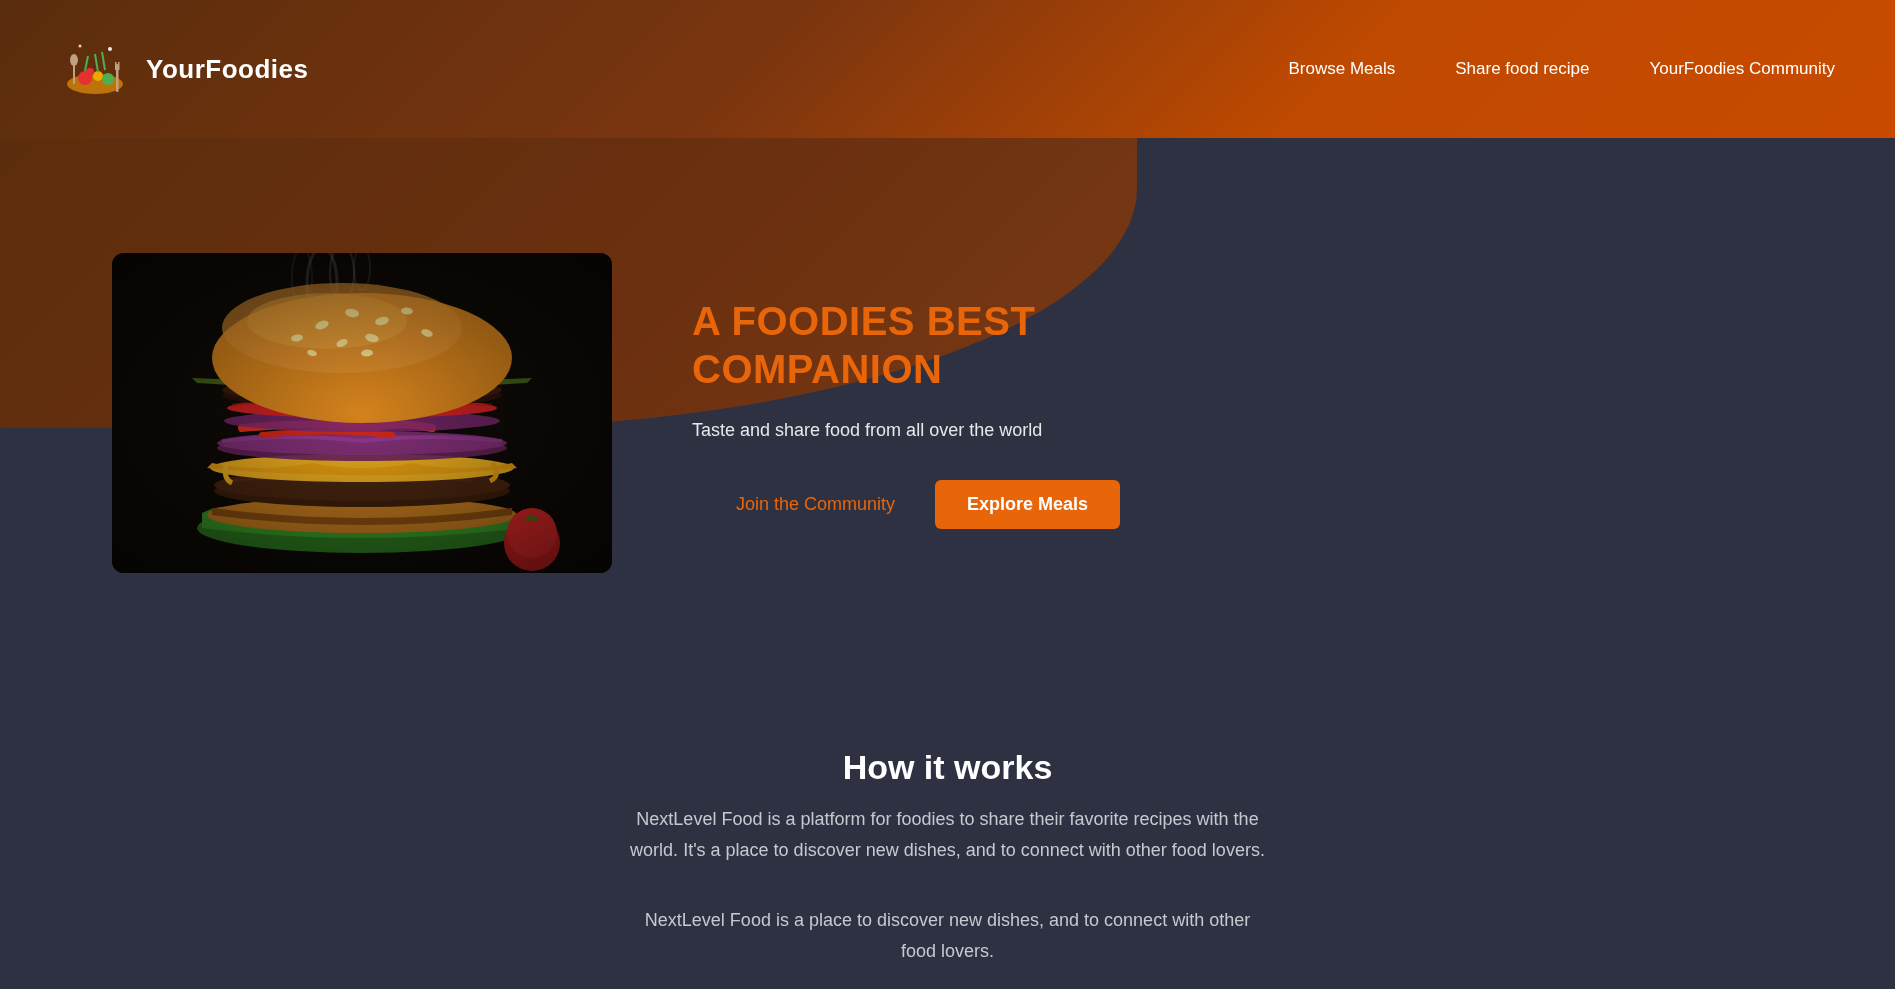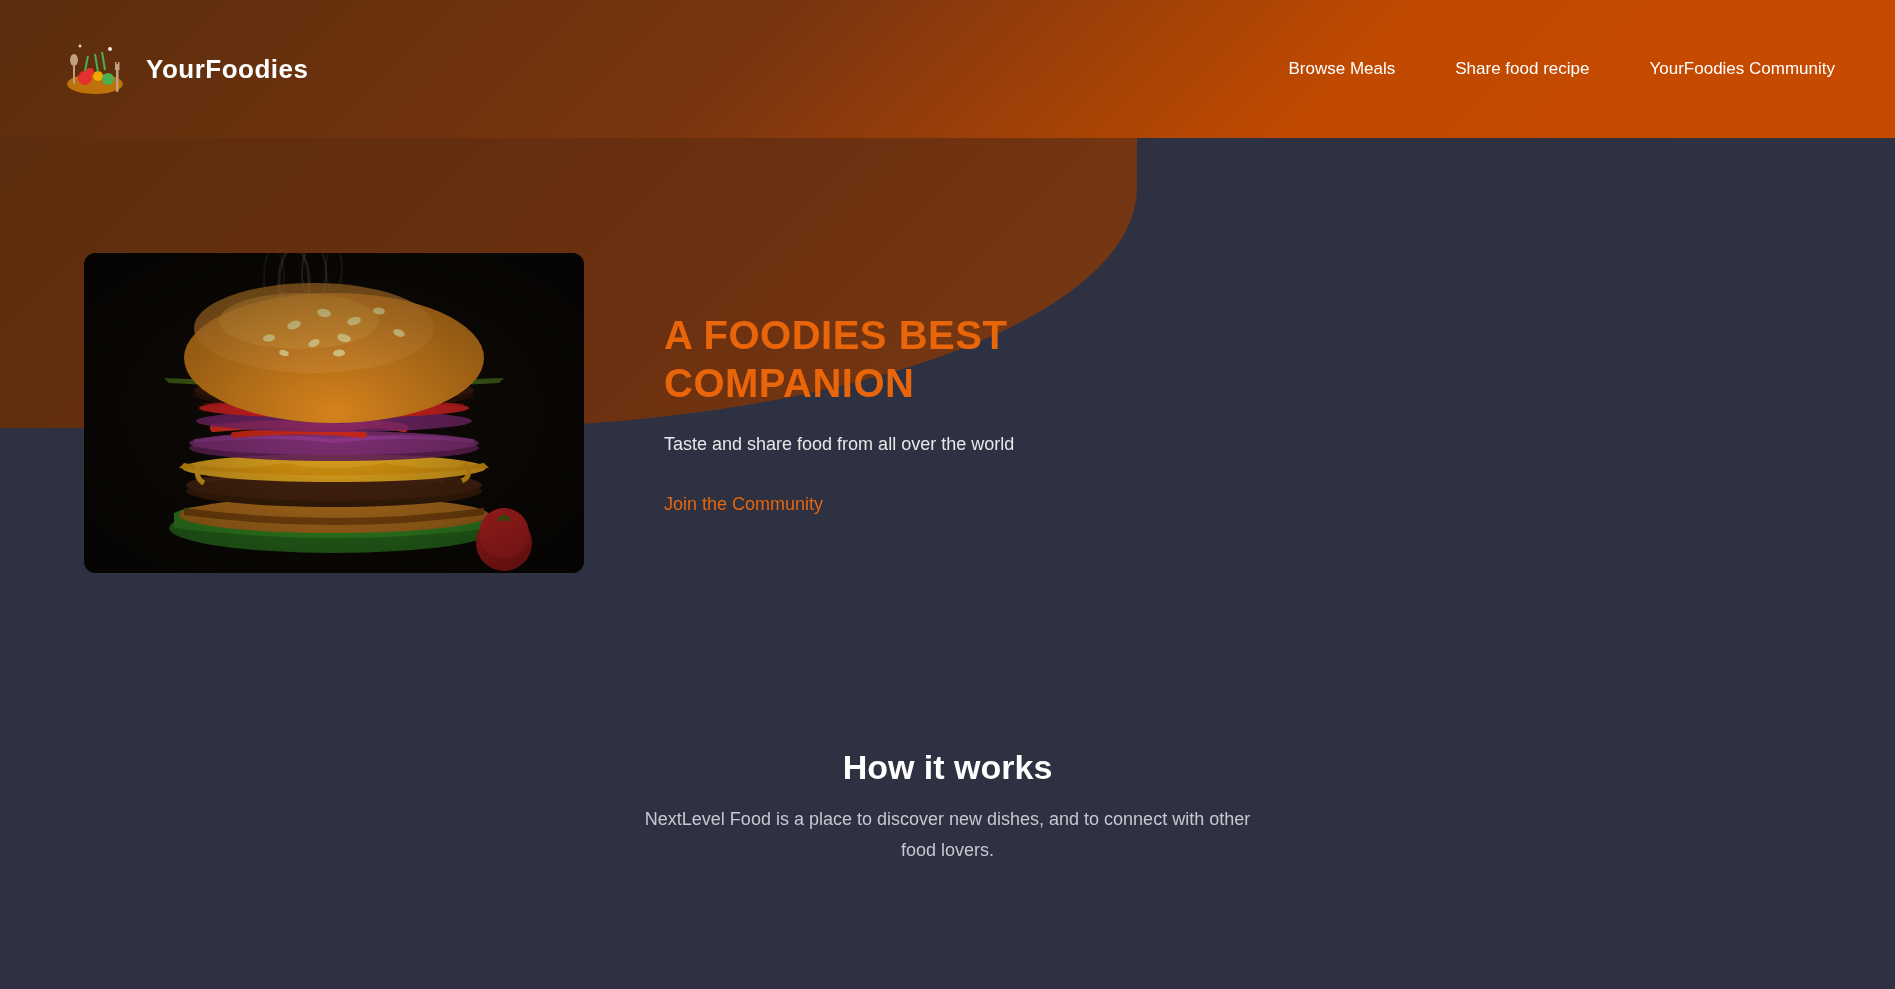--- a/index.html
+++ b/index.html
@@ -64,21 +64,21 @@
     }
 
     
     .hero-section {
       position: relative;
       width: 100%;
       min-height: 550px;
       background: #2d3142;
       display: flex;
       align-items: center;
-      padding: 60px 84px;
+      padding: 60px 112px;
       gap: 80px;
       overflow: hidden;
     }
 
     
     .hero-bg-curve {
       position: absolute;
       top: -110px;
       left: 0;
       width: 60%;
@@ -125,20 +125,21 @@
       color: #e8e8e8;
       margin-bottom: 36px;
       font-weight: 400;
       line-height: 1.5;
     }
 
     .hero-actions {
       display: flex;
       align-items: center;
       gap: 40px;
+      margin-left: 44px;
     }
 
     .join-link {
       color: #e8650a;
       font-size: 18px;
       font-weight: 500;
       cursor: pointer;
       text-decoration: none;
     }
 
@@ -310,20 +311,22 @@
   </div>
 
   <div class="hero-content">
     <h1 class="hero-title">
       <span>A FOODIES BEST</span><br>
       <span>COMPANION</span>
     </h1>
     <p class="hero-subtitle">Taste and share food from all over the world</p>
     <div class="hero-actions">
       <a class="join-link">Join the Community</a>
+      <button class="explore-btn">Explore Meals</button>
     </div>
   </div>
 </section>
 
 <section class="how-it-works">
   <h2 class="section-title">How it works</h2>
+  <p class="section-text">NextLevel Food is a platform for foodies to share their favorite recipes with the world. It's a place to discover new dishes, and to connect with other food lovers.</p>
   <p class="section-text-2">NextLevel Food is a place to discover new dishes, and to connect with other food lovers.</p>
 </section>
 
 </body></html>

